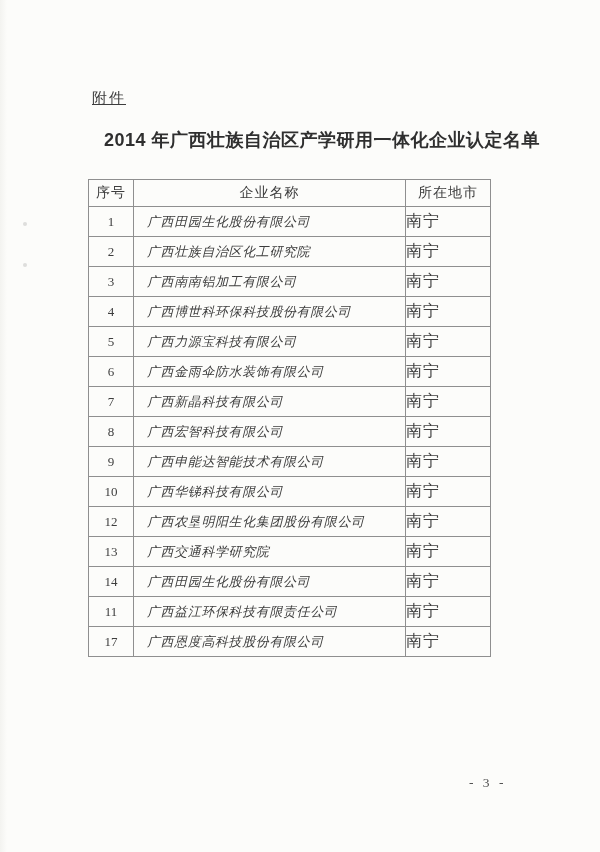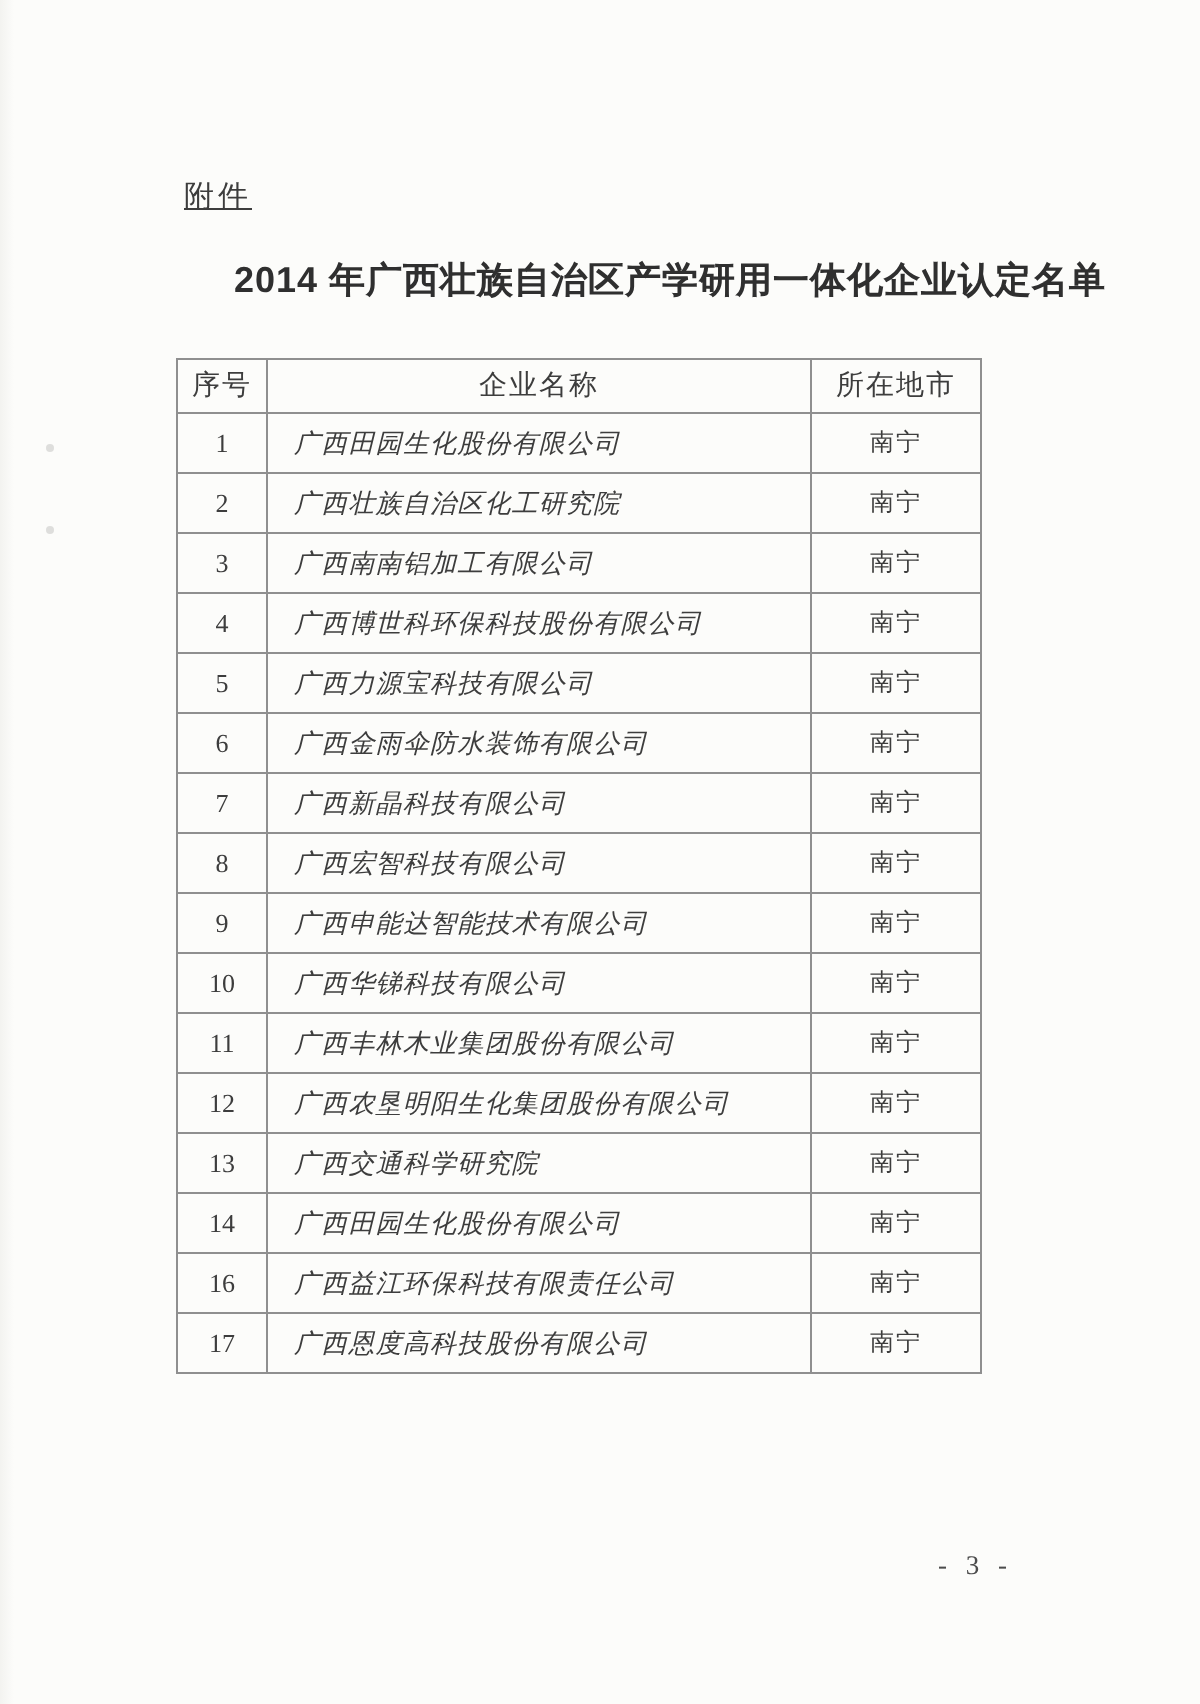--- a/index.html
+++ b/index.html
@@ -28,21 +28,20 @@
   }
   .title{
     position:absolute;
     left:104px;top:128px;
     font-family:"Liberation Sans","DejaVu Sans",sans-serif;
     font-size:18px;
     font-weight:bold;
     letter-spacing:0.5px;
     white-space:nowrap;
     color:#2f2f2f;
-    margin-left:13px;
   }
   table.enterprise{
     position:absolute;
     left:88px;top:179px;
     width:402px;
     border-collapse:collapse;
     table-layout:fixed;
   }
   table.enterprise col.c1{width:45px;}
   table.enterprise col.c2{width:272px;}
@@ -68,22 +67,21 @@
   }
   td.cell-name{
     text-align:left;
     padding-left:13px;
     font-size:13px;
     letter-spacing:0.6px;
     white-space:nowrap;
     font-style:italic;
   }
   td.cell-city{
-    text-align:center;
-    font-size:12px;
+    font-size:16px;
     letter-spacing:1px;
   }
   .pageno{
     position:absolute;
     left:469px;top:775px;
     font-size:13.5px;
     letter-spacing:3px;
     color:var(--muted);
     white-space:nowrap;
   }
@@ -162,41 +160,36 @@
         <td class="cell-no">9</td>
         <td class="cell-name">广西申能达智能技术有限公司</td>
         <td class="cell-city">南宁</td>
       </tr>
       <tr>
         <td class="cell-no">10</td>
         <td class="cell-name">广西华锑科技有限公司</td>
         <td class="cell-city">南宁</td>
       </tr>
       <tr>
-        <td class="cell-no">11</td>
-        <td class="cell-name">广西丰林木业集团股份有限公司</td>
-        <td class="cell-city">南宁</td>
-      </tr>
-      <tr>
         <td class="cell-no">12</td>
         <td class="cell-name">广西农垦明阳生化集团股份有限公司</td>
         <td class="cell-city">南宁</td>
       </tr>
       <tr>
         <td class="cell-no">13</td>
         <td class="cell-name">广西交通科学研究院</td>
         <td class="cell-city">南宁</td>
       </tr>
       <tr>
         <td class="cell-no">14</td>
         <td class="cell-name">广西田园生化股份有限公司</td>
         <td class="cell-city">南宁</td>
       </tr>
       <tr>
-        <td class="cell-no">16</td>
+        <td class="cell-no">11</td>
         <td class="cell-name">广西益江环保科技有限责任公司</td>
         <td class="cell-city">南宁</td>
       </tr>
       <tr>
         <td class="cell-no">17</td>
         <td class="cell-name">广西恩度高科技股份有限公司</td>
         <td class="cell-city">南宁</td>
       </tr>
     </tbody>
 </table>

